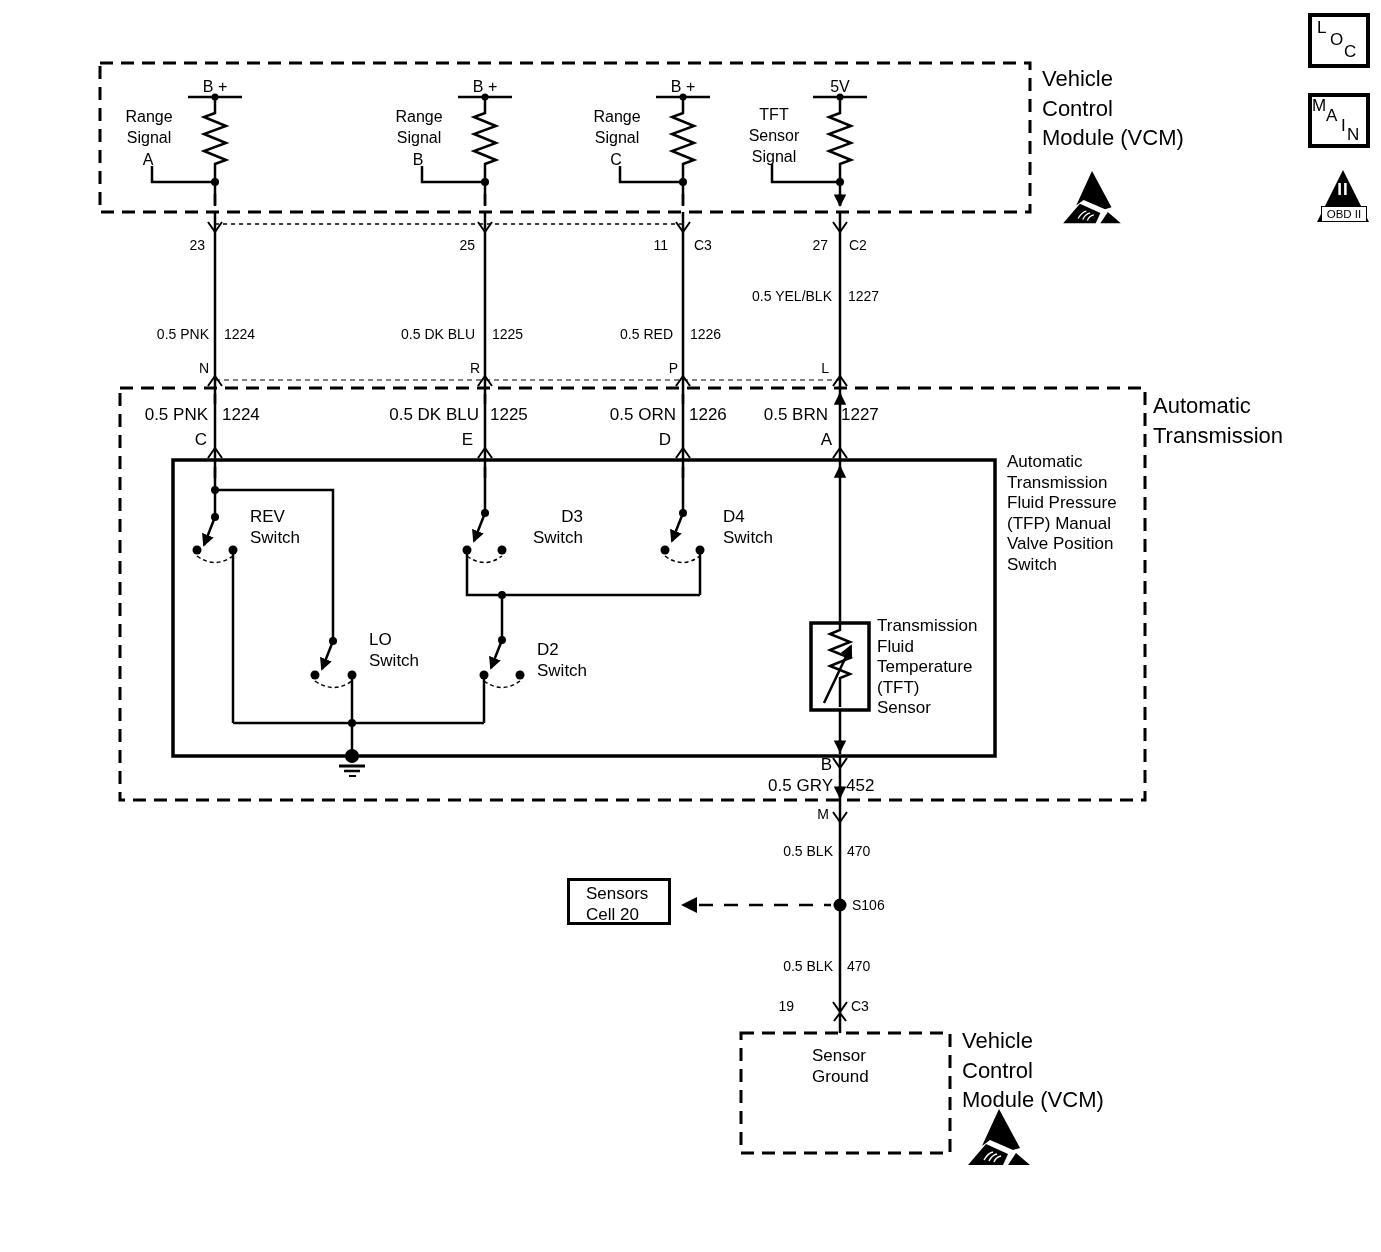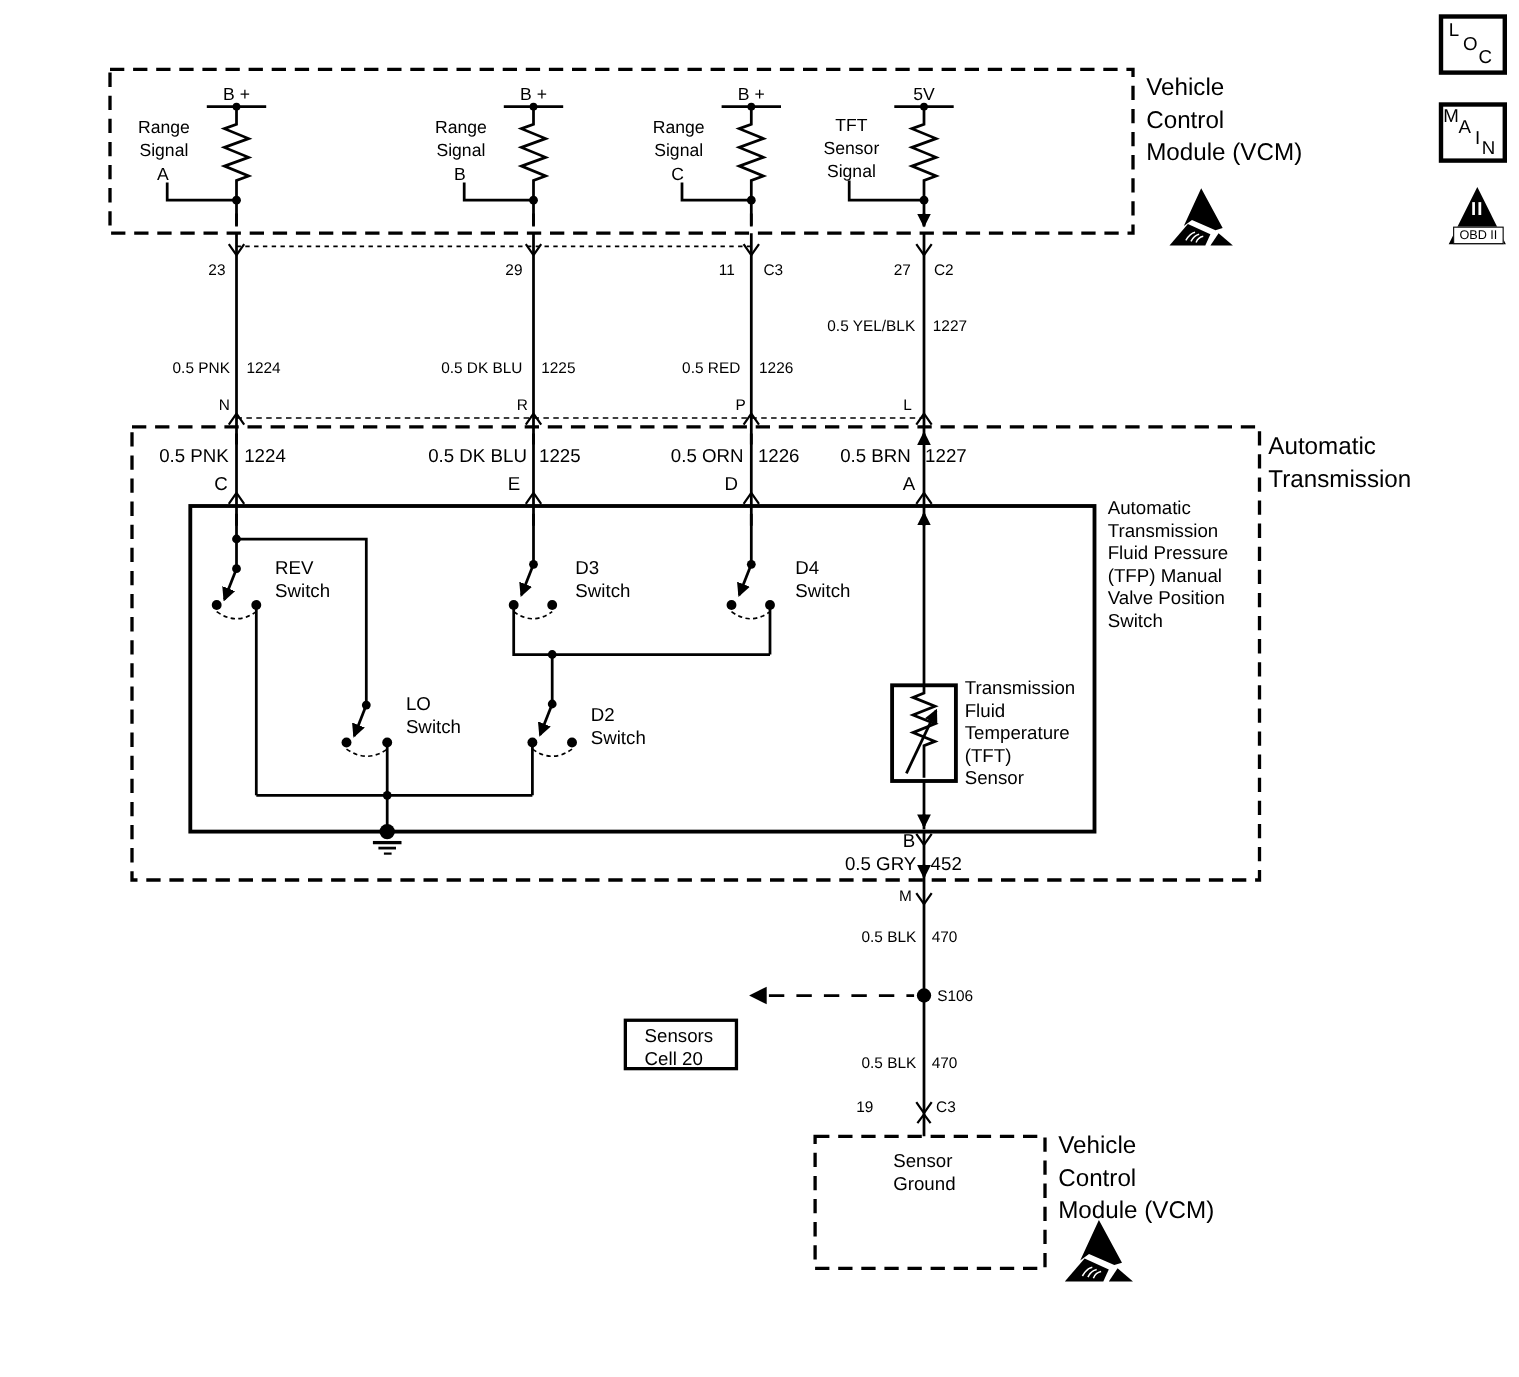--- a/index.html
+++ b/index.html
@@ -181,21 +181,21 @@
 
 <div class="lbl f-xs ta-c" style="left:133px;top:149px;width:30px;">A</div>
 <div class="lbl f-xs ta-c" style="left:403px;top:149px;width:30px;">B</div>
 <div class="lbl f-xs ta-c" style="left:601px;top:149px;width:30px;">C</div>
 
 <div class="lbl f-md" style="left:1042px;top:64px;width:220px;">Vehicle
 Control
 Module (VCM)</div>
 
 <div class="lbl f-lg ta-r" style="left:145px;top:233px;width:60px;">23</div>
-<div class="lbl f-lg ta-r" style="left:415px;top:233px;width:60px;">29</div>
+<div class="lbl f-lg ta-r" style="left:415px;top:233px;width:60px;">25</div>
 <div class="lbl f-lg ta-r" style="left:608px;top:233px;width:60px;">11</div>
 <div class="lbl f-lg" style="left:694px;top:233px;width:60px;">C3</div>
 <div class="lbl f-lg ta-r" style="left:768px;top:233px;width:60px;">27</div>
 <div class="lbl f-lg" style="left:849px;top:233px;width:60px;">C2</div>
 
 <div class="lbl f-lg ta-r" style="left:633px;top:284px;width:199px;">0.5 YEL/BLK</div>
 <div class="lbl f-lg" style="left:848px;top:284px;width:80px;">1227</div>
 
 <div class="lbl f-lg ta-r" style="left:60px;top:322px;width:149px;">0.5 PNK</div>
 <div class="lbl f-lg" style="left:224px;top:322px;width:80px;">1224</div>
@@ -228,21 +228,21 @@
 
 <div class="lbl" style="left:1007px;top:452px;width:150px;">Automatic
 Transmission
 Fluid Pressure
 (TFP) Manual
 Valve Position
 Switch</div>
 
 <div class="lbl" style="left:250px;top:507px;width:90px;">REV
 Switch</div>
-<div class="lbl" style="left:523px;top:507px;width:90px;">D3
+<div class="lbl" style="left:493px;top:507px;width:90px;text-align:right;">D3
 Switch</div>
 <div class="lbl" style="left:723px;top:507px;width:90px;">D4
 Switch</div>
 <div class="lbl" style="left:369px;top:630px;width:90px;">LO
 Switch</div>
 <div class="lbl" style="left:537px;top:640px;width:90px;">D2
 Switch</div>
 
 <div class="lbl" style="left:877px;top:616px;width:130px;">Transmission
 Fluid
@@ -251,21 +251,21 @@
 Sensor</div>
 
 <div class="lbl ta-r" style="left:792px;top:755px;width:40px;">B</div>
 <div class="lbl ta-r" style="left:733px;top:776px;width:100px;">0.5 GRY</div>
 <div class="lbl" style="left:846px;top:776px;width:60px;">452</div>
 
 <div class="lbl f-lg ta-r" style="left:779px;top:802px;width:50px;">M</div>
 <div class="lbl f-lg ta-r" style="left:683px;top:839px;width:150px;">0.5 BLK</div>
 <div class="lbl f-lg" style="left:847px;top:839px;width:70px;">470</div>
 
-<div class="refbox" style="left:567px;top:878px;width:98px;height:41px;margin-top:48px;">
+<div class="refbox" style="left:567px;top:878px;width:98px;height:41px;">
   <div class="lbl" style="left:16px;top:3px;width:80px;">Sensors
 Cell 20</div>
 </div>
 <div class="lbl f-lg" style="left:852px;top:893px;width:80px;">S106</div>
 
 <div class="lbl f-lg ta-r" style="left:683px;top:954px;width:150px;">0.5 BLK</div>
 <div class="lbl f-lg" style="left:847px;top:954px;width:70px;">470</div>
 
 <div class="lbl f-lg ta-r" style="left:744px;top:994px;width:50px;">19</div>
 <div class="lbl f-lg" style="left:851px;top:994px;width:60px;">C3</div>

